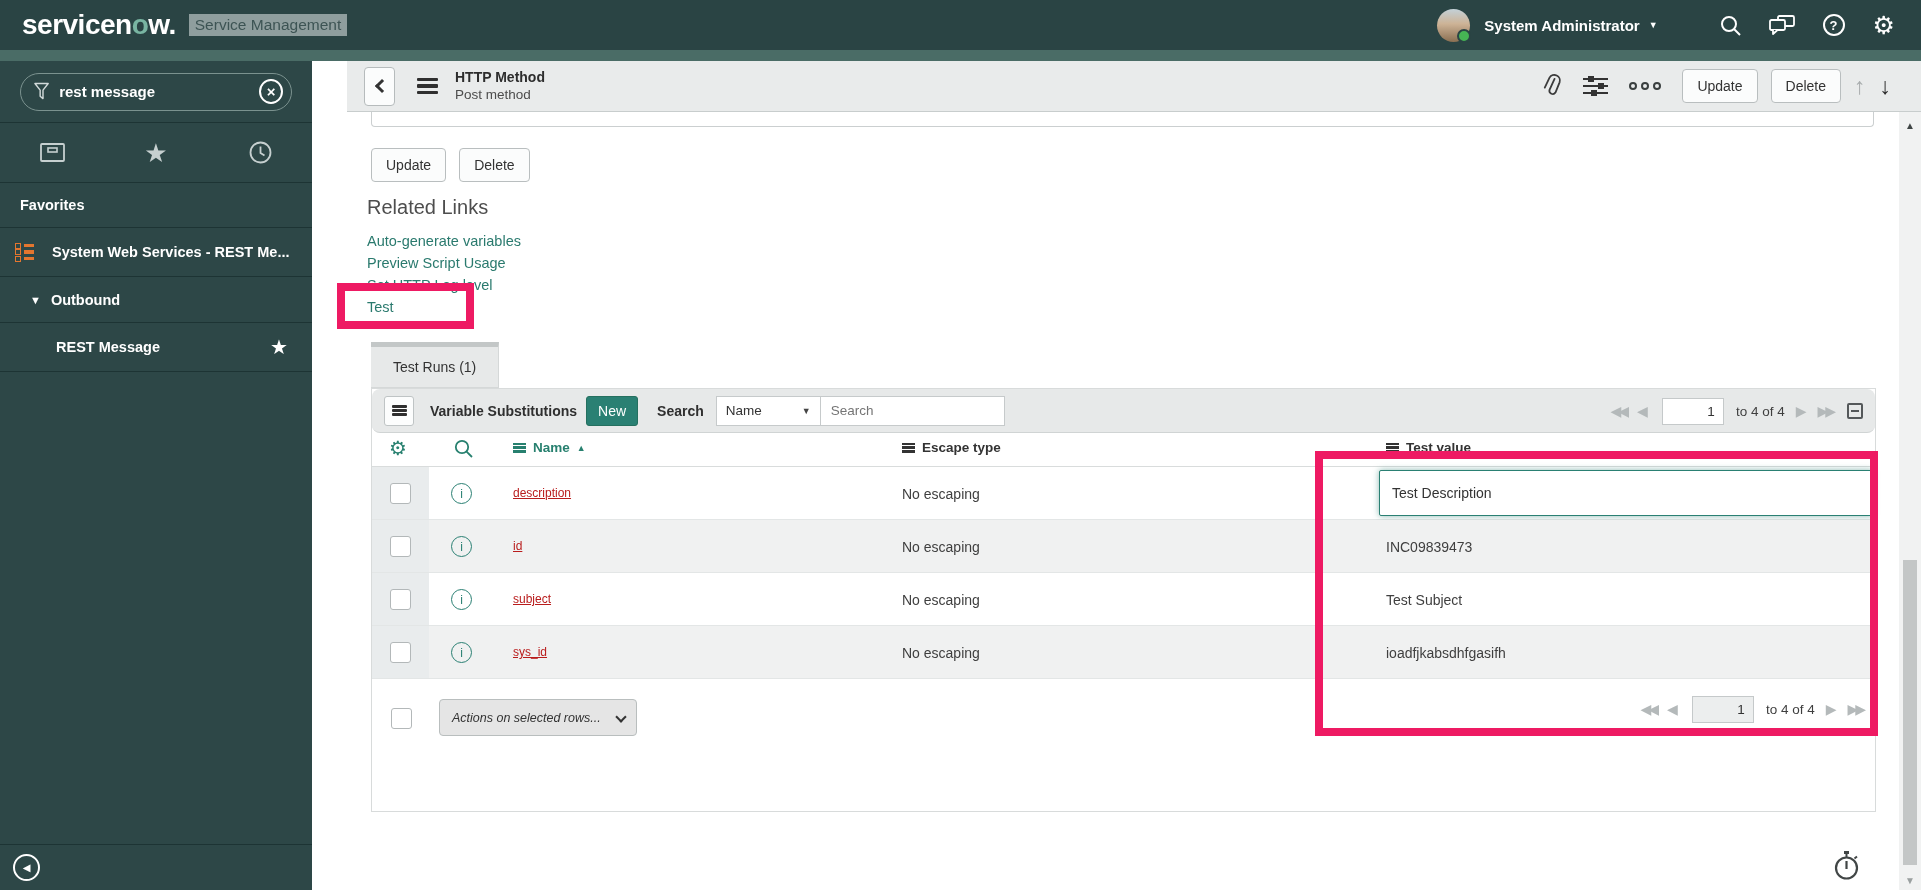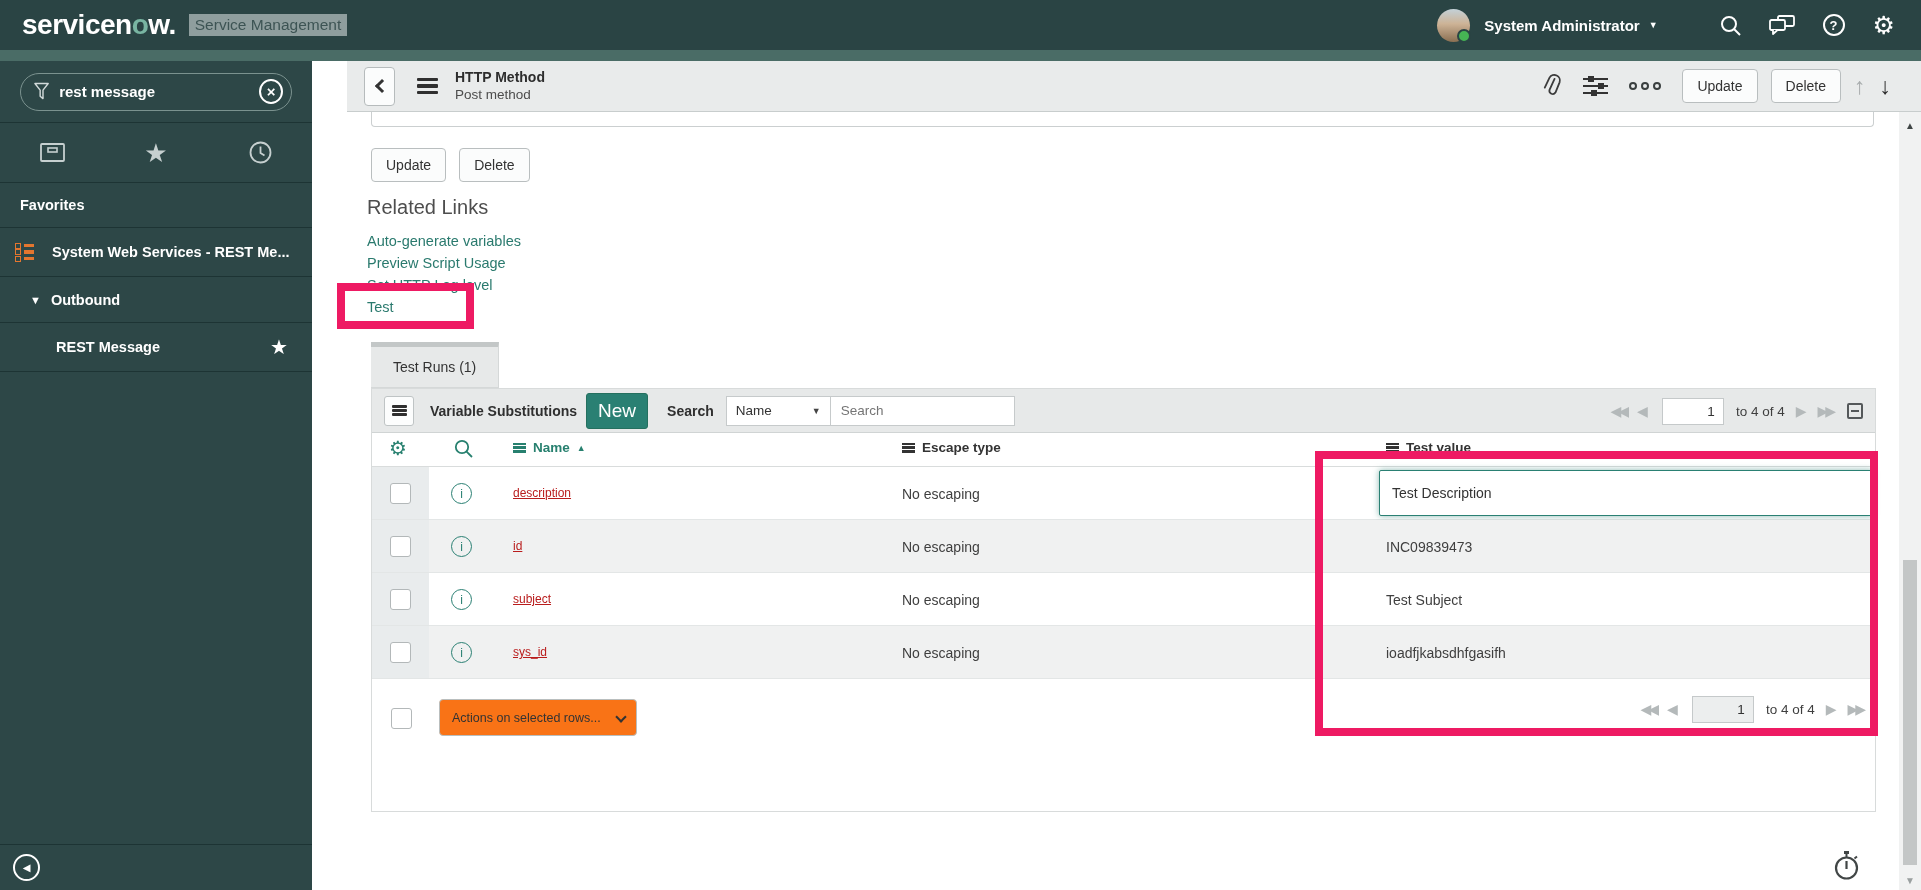--- a/index.html
+++ b/index.html
@@ -79,25 +79,25 @@
   .annot2 { left:1315px; top:451px; width:563px; height:285px; }
 
   
   .tab-strip { position:absolute; left:371px; top:342px; display:flex; z-index:5; }
   .tab { height:46px; font-size:14px; color:#333; display:flex; align-items:center; justify-content:center; padding:0 22px; cursor:pointer; }
   .tab.active { background:#fff; border-top:5px solid #27806f; border-left:1px solid #d5d8d8; border-right:1px solid #d5d8d8; }
   .tab.inactive { background:#e7e9e9; border-top:5px solid #c3c7c7; border-right:1px solid #d5d8d8; border-bottom:1px solid #d5d8d8; }
 
   
   .list-box { position:absolute; left:371px; top:388px; width:1505px; height:424px; border:1px solid #d8dbdb; border-top:1px solid #d8dbdb; background:#fff; }
-  .list-toolbar { height:44px; background:#e7e9e9; border-bottom:1px solid #d0d4d4; display:flex; align-items:center; position:relative; }
+  .list-toolbar { height:44px; background:#e7e9e9; border-bottom:1px solid #d0d4d4; display:flex; align-items:center; position:relative;border-radius:8px; }
   .tb-hamb-btn { margin-left:12px; width:30px; height:30px; background:#fcfdfd; border:1px solid #bfc4c5; border-radius:3px; display:flex; align-items:center; justify-content:center; cursor:pointer; }
   .tb-hamb-btn .hamb { width:15px; height:11px; } .tb-hamb-btn .hamb span { height:2.6px; }
   .tb-title { margin-left:16px; font-size:14px; font-weight:700; color:#2f2f2f; }
-  .btn-new { margin-left:9px; background:#2a8073; color:#fff; border:1px solid #25705f; border-radius:3px; font-size:19px; padding:6px 11px; font-family:inherit; cursor:pointer; }
+  .btn-new { margin-left:9px; background:#2a8073; color:#fff; border:1px solid #25705f; border-radius:3px; font-size:14px; padding:6px 11px; font-family:inherit; cursor:pointer; }
   .tb-search-label { margin-left:19px; font-size:14px; font-weight:700; color:#2f2f2f; }
   .tb-select { margin-left:12px; width:105px; height:30px; background:#fff; border:1px solid #c6cacb; display:flex; align-items:center; padding:0 9px; font-size:13.5px; color:#333; cursor:pointer; }
   .tb-select .sel-caret { margin-left:auto; font-size:9px; color:#444; }
   .tb-search-input { width:184px; height:30px; border:1px solid #c6cacb; border-left:none; padding:0 10px; font-size:13.5px; font-family:inherit; color:#333; outline:none; }
   .pager { position:absolute; right:12px; top:0; height:44px; display:flex; align-items:center; }
   .pg-arrow { color:#b4b9ba; font-size:14px; cursor:pointer; margin-left:11px; }
   .pg-dbl { letter-spacing:-3px; }
   .pg-input { width:62px; height:27px; border:1px solid #c5c9ca; background:#fff; text-align:right; padding-right:8px; font-size:13.5px; color:#333; font-family:inherit; margin-left:14px; outline:none; }
   .pg-range { margin-left:12px; font-size:13.5px; color:#3f3f3f; }
   .pg-collapse { margin-left:14px; width:16px; height:16px; border:2px solid #54585a; border-radius:2px; position:relative; cursor:pointer; }
@@ -123,21 +123,21 @@
   .cb-cell { position:absolute; left:0; top:0; width:57px; height:100%; background:#e9eced; display:flex; align-items:center; justify-content:center; }
   .checkbox { width:21px; height:21px; background:#fff; border:1px solid #b3b8b9; border-radius:3px; cursor:pointer; }
   .info-icon { position:absolute; left:79px; top:16px; width:21px; height:21px; border:1.6px solid #2a8073; border-radius:50%; color:#2a8073; font-size:12px; display:flex; align-items:center; justify-content:center; cursor:pointer; }
   .cell-name { position:absolute; left:141px; top:19px; font-size:12px; color:#b91c1c; text-decoration:underline; cursor:pointer; }
   .cell-escape { position:absolute; left:530px; top:19px; font-size:14px; color:#3f3f3f; }
   .cell-value { position:absolute; left:1014px; top:19px; font-size:14px; color:#3f3f3f; }
   .value-input { position:absolute; left:1007px; top:3px; width:494px; height:46px; border:1px solid #2a8073; border-radius:2px; box-shadow:0 0 6px rgba(42,128,115,.55); padding:0 12px; font-size:14px; color:#333; font-family:inherit; outline:none; background:#fff; }
 
   .list-footer { position:relative; height:74px; }
   .foot-cb { position:absolute; left:19px; top:29px; }
-  .actions-select { position:absolute; left:67px; top:20px; width:198px; height:37px; background:#f97316; border:1px solid #b9bebe; border-radius:4px; display:flex; align-items:center; padding:0 30px 0 12px; font-size:12.5px; color:#333; cursor:pointer; }
+  .actions-select { position:absolute; left:67px; top:20px; width:198px; height:37px; background:#e5e5e5; border:1px solid #b9bebe; border-radius:4px; display:flex; align-items:center; padding:0 30px 0 12px; font-size:12.5px; color:#333; cursor:pointer;font-style:italic; }
   .actions-select .chev { position:absolute; right:11px; top:13px; width:8px; height:8px; border-right:2.4px solid #333; border-bottom:2.4px solid #333; transform:rotate(45deg); }
   .foot-pager { position:absolute; right:12px; top:8px; height:44px; display:flex; align-items:center; }
   .foot-pager .pg-input { background:#eceeee; }
 
   
   .stopwatch { position:absolute; left:1833px; top:851px; cursor:pointer; }
   .scrollbar { position:absolute; left:1899px; top:112px; width:22px; height:778px; background:#f1f2f2; z-index:26; }
   .sb-up { position:absolute; top:8px; left:0; width:22px; text-align:center; color:#3f4545; font-size:10px; cursor:pointer; }
   .sb-thumb { position:absolute; left:4px; top:448px; width:14px; height:305px; background:#c3c6c6; cursor:pointer; }
   .sb-down { position:absolute; bottom:4px; left:0; width:22px; text-align:center; color:#9aa0a0; font-size:10px; cursor:pointer; }

